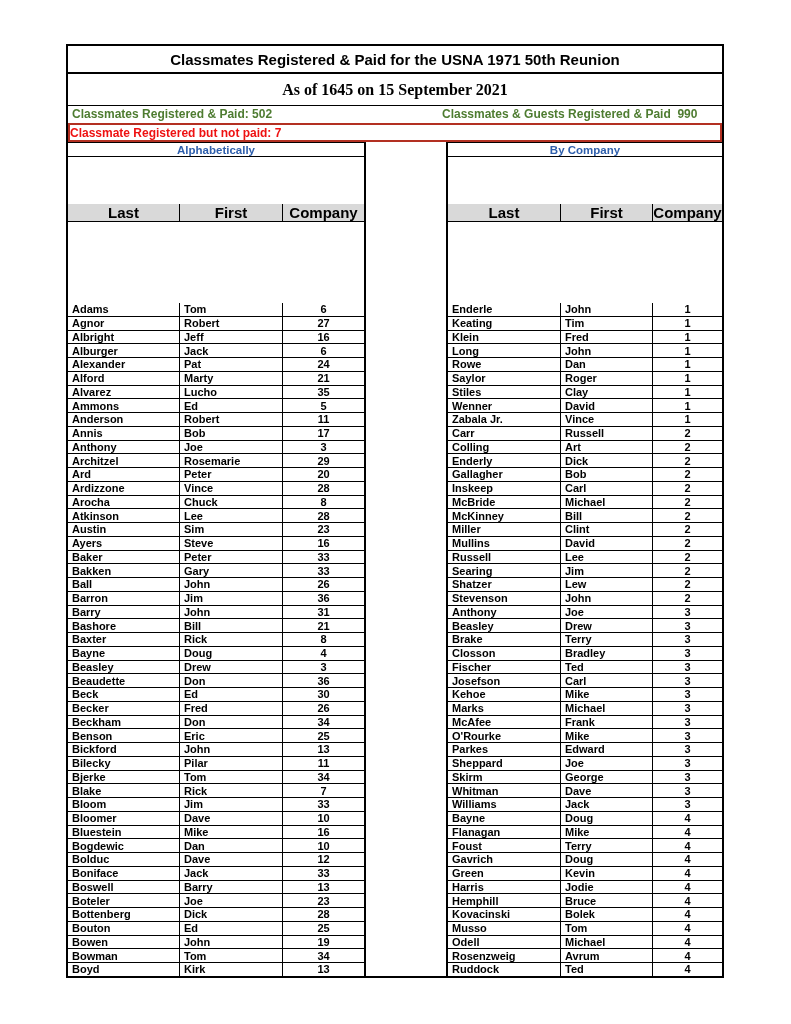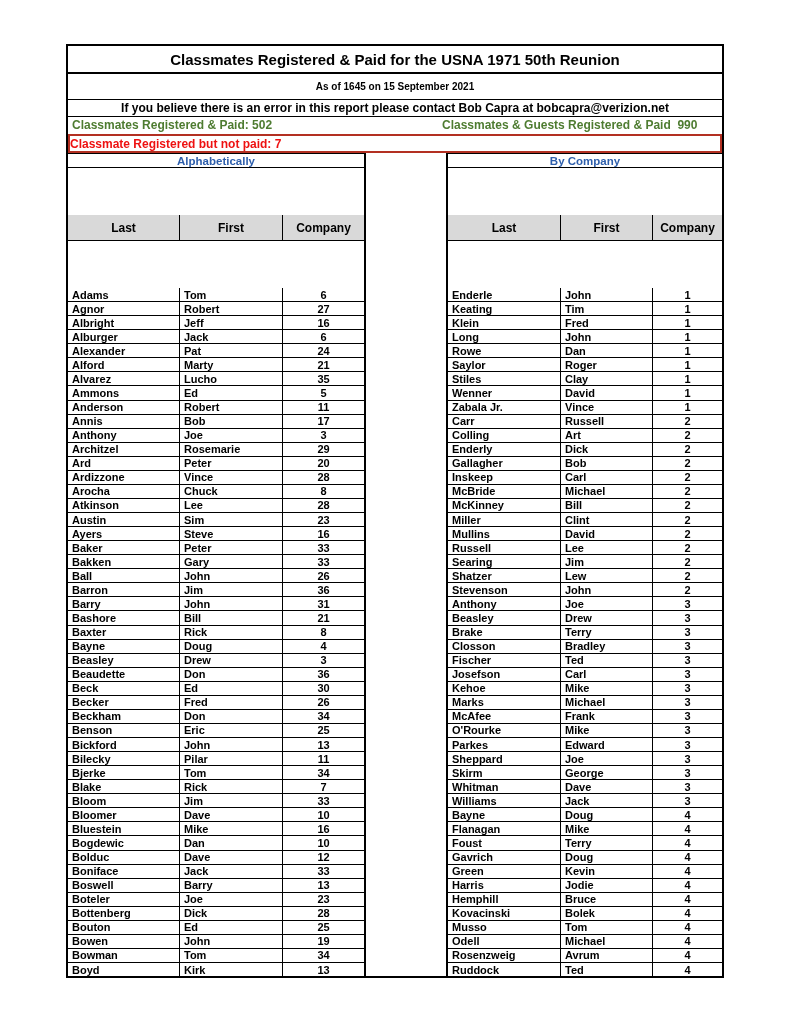--- a/index.html
+++ b/index.html
@@ -22,23 +22,23 @@
     border:2px solid var(--line);
     display:flex; flex-direction:column;
     background:#fff;
   }
   .title-row {
     height:28px; border-bottom:2px solid var(--line);
     display:flex; align-items:center; justify-content:center;
     font-size:15px; font-weight:bold;text-align:center;
   }
   .asof-row {
-    height:26px; border-bottom:1px solid var(--line);
+    height:32px; border-bottom:1px solid var(--line);
     display:flex; align-items:center; justify-content:center;
-    font-size:10px; font-weight:bold;
+    font-size:16px; font-weight:bold;font-family:Liberation Serif, serif;
   }
   .contact-row {
     height:17px; border-bottom:1px solid var(--line);
     display:flex; align-items:center; justify-content:center;
     font-size:12px; font-weight:bold;
   }
   .stats-row {
     height:17px; position:relative;
     font-size:12px; font-weight:bold; color:var(--green);padding-left:12px;
   }
@@ -54,45 +54,44 @@
   .dtable { display:flex; flex-direction:column; border-top:1px solid var(--line);gap:47px; }
   .dtable.left  { width:298px; border-right:2px solid var(--line); }
   .dtable.right { flex:1; border-left:2px solid var(--line); }
   .section-title {
     height:14px; border-bottom:1px solid var(--line);
     display:flex; align-items:center; justify-content:center;
     font-size:11.5px; font-weight:bold; color:var(--blue);
     background:#fff;
   }
   .header-row {
-    height:26px; border-bottom:1px solid var(--line);
+    height:18px; border-bottom:1px solid var(--line);
     display:flex; background:var(--header-bg);
-    font-size:12px; font-weight:bold;
+    font-size:15px; font-weight:bold;
   }
   .header-row .cell { display:flex; align-items:center; justify-content:center; }
-  .tbody { flex:1; display:flex; flex-direction:column; }
+  .tbody { flex:1; display:flex; flex-direction:column;margin-top:34px; }
   .trow { flex:1; display:flex; border-bottom:1px solid var(--line); font-size:11px; font-weight:bold; }
   .trow:last-child { border-bottom:none; }
   .cell { display:flex; align-items:center; overflow:hidden; }
   .cell + .cell { border-left:1px solid var(--line); }
   .dtable.left  .c0 { width:111px; } .dtable.left  .c1 { width:103px; } .dtable.left  .c2 { flex:1; }
   .dtable.right .c0 { width:112px; } .dtable.right .c1 { width:92px;  } .dtable.right .c2 { flex:1; }
   .trow .c0, .trow .c1 { padding-left:4px; }
   .trow .c2 { justify-content:center; }
 </style>
 </head>
 <body>
 
 <div class="sheet">
 
   <div class="title-row">Classmates Registered &amp; Paid for the USNA 1971 50th Reunion</div>
 
   <div class="asof-row">As of 1645 on 15 September 2021</div>
 
-  <div class="contact-row">If you believe there is an error in this report please contact Bob Capra at bobcapra@verizion.net</div>
 
   <div class="stats-row">
     <span class="left-stat">Classmates Registered &amp; Paid: 502</span>
     <span class="right-stat">Classmates &amp; Guests Registered &amp; Paid  990</span>
   </div>
 
   <div class="notpaid-row">Classmate Registered but not paid: 7</div>
 
   <div class="tables-area">
 

